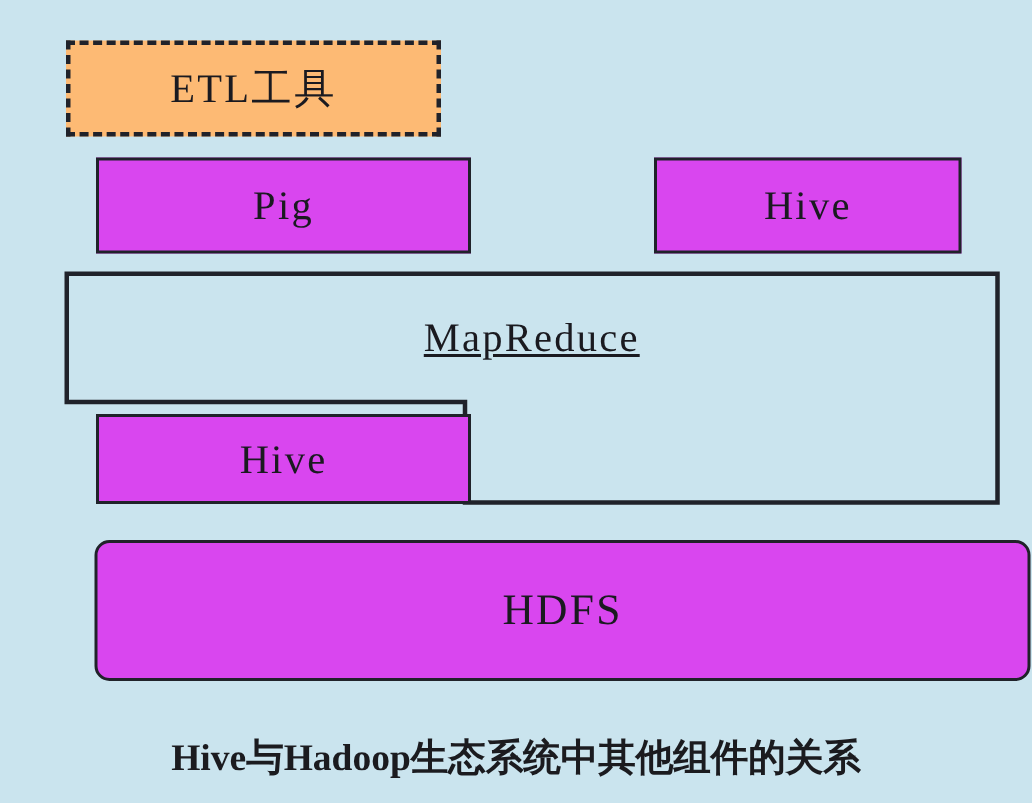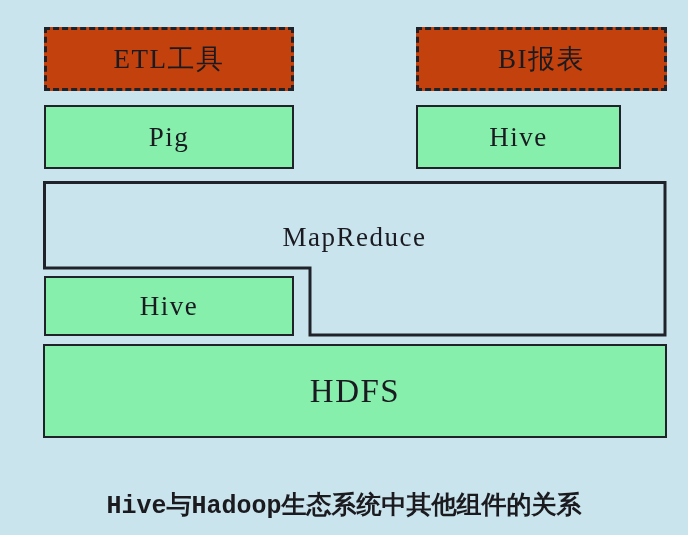--- a/index.html
+++ b/index.html
@@ -24,25 +24,26 @@
     display: flex;
     align-items: center;
     justify-content: center;
     color: #1a1a20;
     font-family: "Liberation Serif", "DejaVu Serif", serif;
     letter-spacing: 1.5px;
     white-space: nowrap;
   }
   .node.solid {
     border: 2.5px solid #20222a;
-    background: #86efac;
+    background: #d946ef;
+    margin-left: 20px;
   }
   .node.dashed {
     border: 3px dashed #20222a;
-    background: #c2410c;
+    background: #fdba74;
   }
   
   #node-etl {
     left: 44px;  top: 27px;
     width: 250px; height: 64px;
     font-size: 27px;
   }
   
   #node-bi {
     left: 416px; top: 27px;
@@ -62,57 +63,59 @@
     font-size: 27px;
   }
   
   #node-hbase {
     left: 44px;  top: 276px;
     width: 250px; height: 60px;
     font-size: 27px;
   }
   
   #node-hdfs {
-    left: 43px;  top: 344px;
+    left: 43px;  top: 360px;
     width: 624px; height: 94px;
-    font-size: 33px;
+    font-size: 29px;
+    border-radius: 10px;
   }
   
   #node-mapreduce-wrap {
     position: absolute;
     left: 0px; top: 0px;
     width: 688px; height: 535px;
     pointer-events: none;
   }
   #node-mapreduce-wrap svg {
     display: block;
     width: 688px;
     height: 535px;
   }
   #node-mapreduce-label {
     position: absolute;
     left: 43px;
-    top: 193px;
+    top: 181px;
     width: 623px;
     height: 88px;
     display: flex;
     align-items: center;
     justify-content: center;
     font-size: 27px;
     letter-spacing: 1.5px;
     color: #1a1a20;
     white-space: nowrap;
+    text-decoration: underline;
   }
   #caption {
     position: absolute;
     left: 0;
     top: 488px;
     width: 688px;
     text-align: center;
-    font-family: Liberation Mono, monospace;
+    font-family: Liberation Serif, serif;
     font-weight: bold;
     font-size: 25px;
     color: #1b1b1f;
     letter-spacing: 0px;
     white-space: nowrap;
   }
 </style>
 </head>
 <body>
 
@@ -121,23 +124,20 @@
   <div id="node-mapreduce-wrap">
     <svg viewBox="0 0 688 535" xmlns="http://www.w3.org/2000/svg">
       <polygon points="44.5,182.5 665,182.5 665,335 310,335 310,268 44.5,268" fill="none" stroke="#20222a" stroke-width="3"></polygon>
     </svg>
   </div>
 
   <div class="node dashed" id="node-etl">
     <span>ETL工具</span>
   </div>
 
-  <div class="node dashed" id="node-bi">
-    <span>BI报表</span>
-  </div>
 
   <div class="node solid" id="node-pig">
     <span>Pig</span>
   </div>
 
   <div class="node solid" id="node-hive">
     <span>Hive</span>
   </div>
 
   <div id="node-mapreduce-label">

